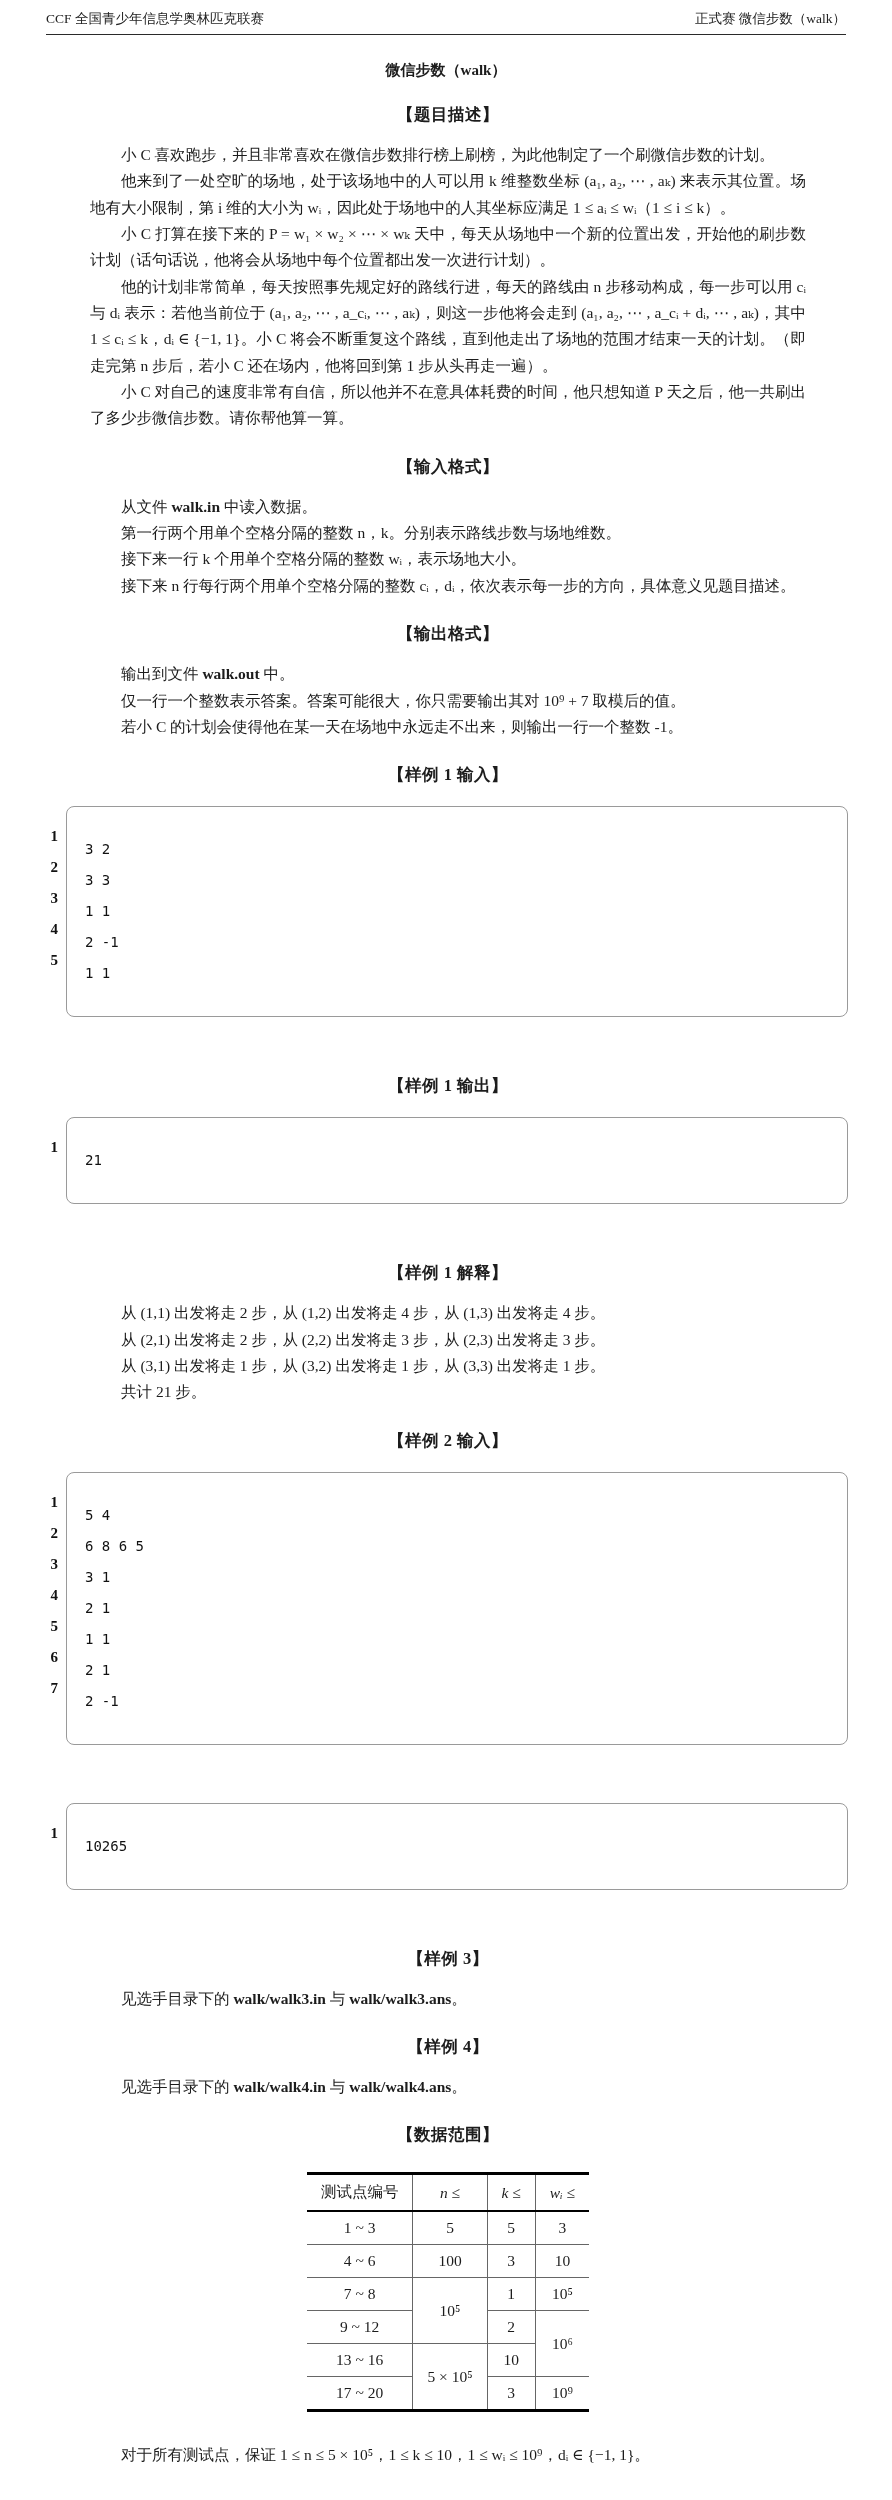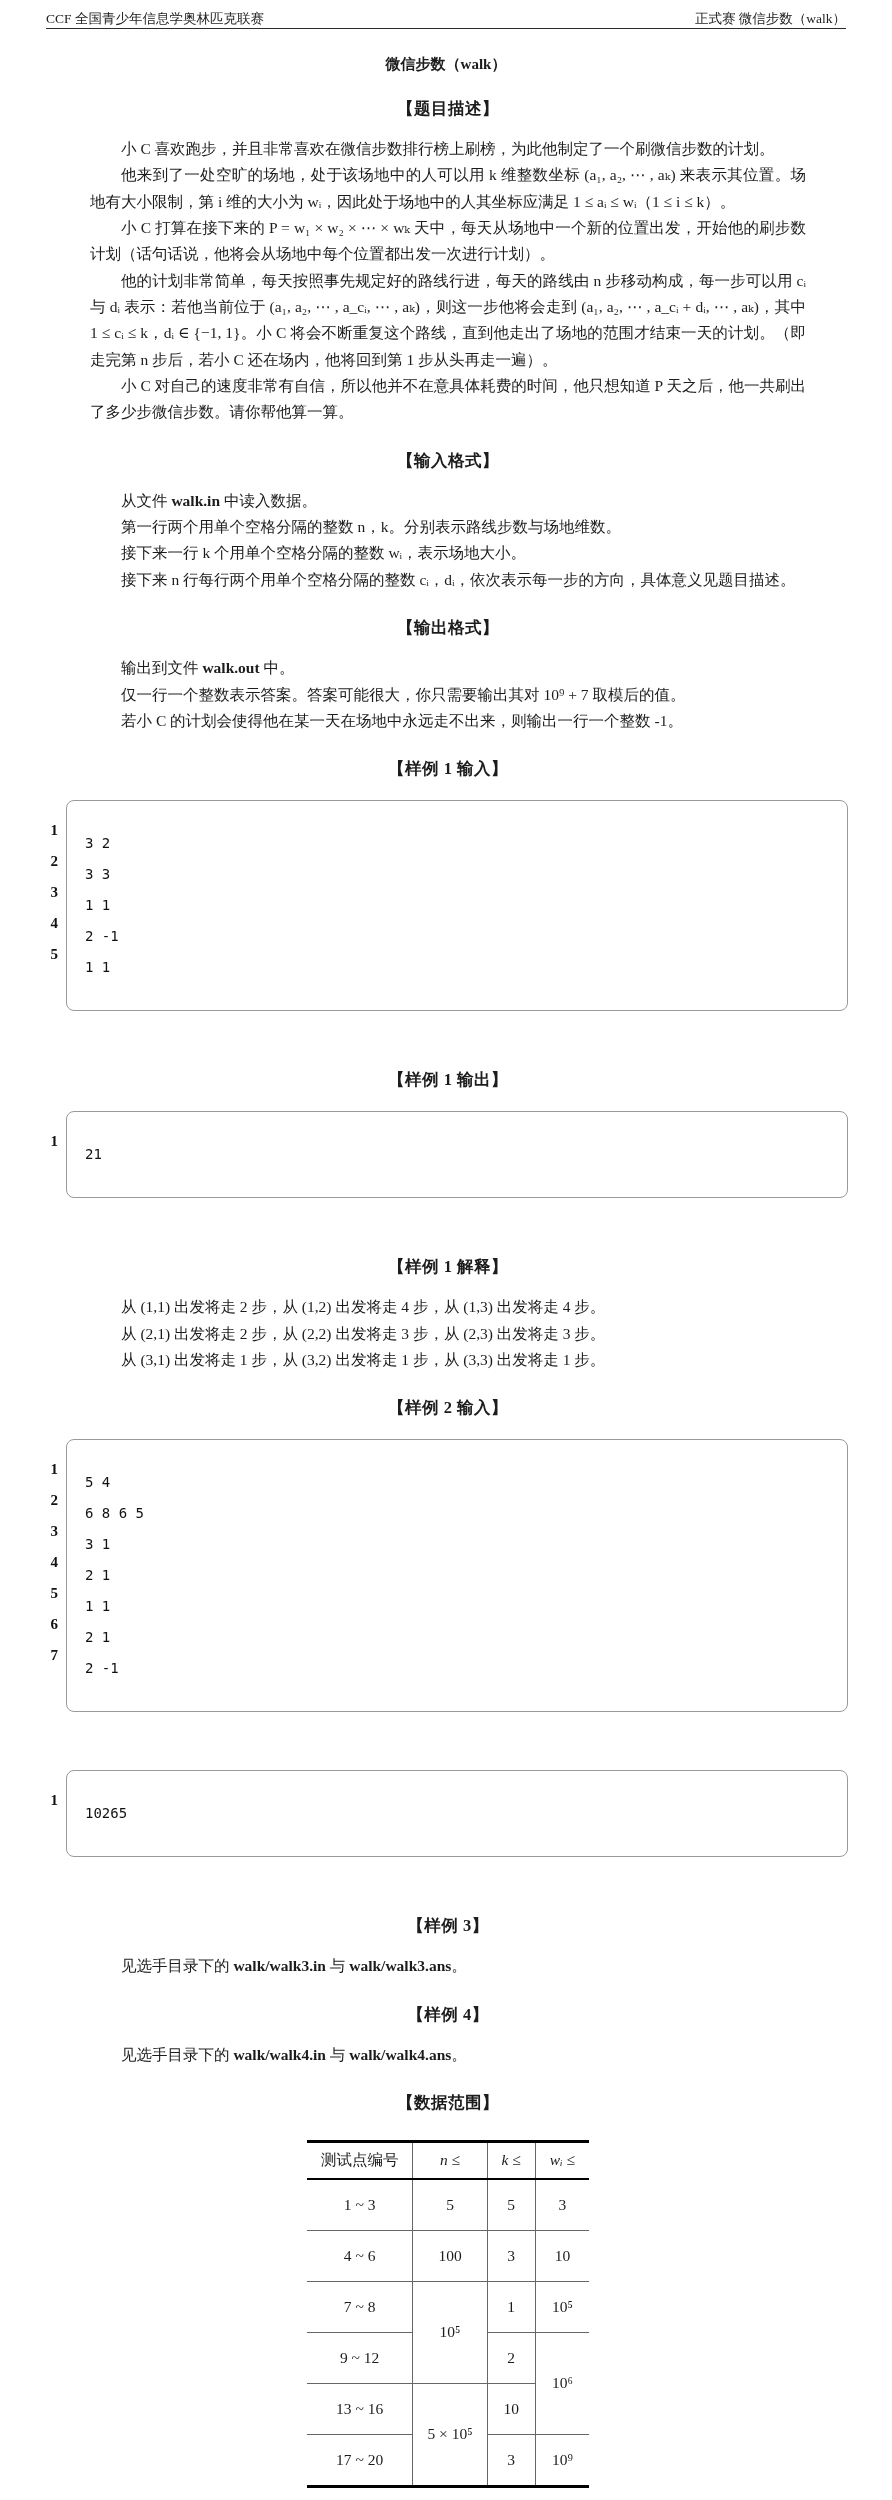--- a/index.html
+++ b/index.html
@@ -4,21 +4,21 @@
 <style>
   html,body{margin:0;padding:0;background:#ffffff;}
   .page{
     width:892px;min-height:2500px;margin:0 auto;background:#ffffff;
     color:#1c1c1c;font-family:"Liberation Serif","DejaVu Serif",serif;
     box-sizing:border-box;position:relative;overflow:hidden;
   }
   
   .runhead{
     display:flex;justify-content:space-between;align-items:flex-end;
-    margin:10px 46px 0 46px;border-bottom:1.5px solid #2a2a2a;
+    margin:10px 46px 0 46px;padding-bottom:6px;border-bottom:1.5px solid #2a2a2a;
     font-size:13.5px;color:#222;
   }
   .doc-title{
     text-align:center;font-size:15px;font-weight:bold;margin:26px 0 6px 0;
   }
   .content{padding:0 86px 0 90px;}
   .sec-heading{
     font-size:16.5px;font-weight:bold;margin:24px 0 16px 0;letter-spacing:.5px;text-align:center;
   }
   p.body{
@@ -41,21 +41,21 @@
   .codebox .cl{line-height:31px;white-space:pre;}
   
   .tablewrap{display:flex;justify-content:center;margin:26px 0 30px 0;}
   table.range{
     border-collapse:collapse;border-top:3px solid #000;border-bottom:3.5px solid #000;
     font-size:15.5px;text-align:center;
   }
   table.range th{
     border-bottom:2.2px solid #000;font-weight:normal;padding:7px 14px;
   }
-  table.range td{padding:16px 14px;border-top:1px solid #666;}
+  table.range td{padding:7px 14px;border-top:1px solid #666;}
   table.range th+th, table.range td+td{border-left:1px solid #666;}
   table.range td.vline{border-left:1px solid #666;}
   .mathvar{font-style:italic;}
 </style>
 </head>
 <body>
 
 <div class="page">
 
   <div class="runhead">
@@ -117,20 +117,21 @@
       <div class="cl">21</div>
     </div>
   </div>
 
   <div class="content">
 
     <div class="sec-heading">【样例 1 解释】</div>
     <p class="body">从 (1,1) 出发将走 2 步，从 (1,2) 出发将走 4 步，从 (1,3) 出发将走 4 步。</p>
     <p class="body">从 (2,1) 出发将走 2 步，从 (2,2) 出发将走 3 步，从 (2,3) 出发将走 3 步。</p>
     <p class="body">从 (3,1) 出发将走 1 步，从 (3,2) 出发将走 1 步，从 (3,3) 出发将走 1 步。</p>
+    <p class="body">共计 21 步。</p>
 
     <div class="sec-heading">【样例 2 输入】</div>
   </div>
 
   <div class="codeblock">
     <div class="gutter">
       <div class="ln">1</div>
       <div class="ln">2</div>
       <div class="ln">3</div>
       <div class="ln">4</div>

